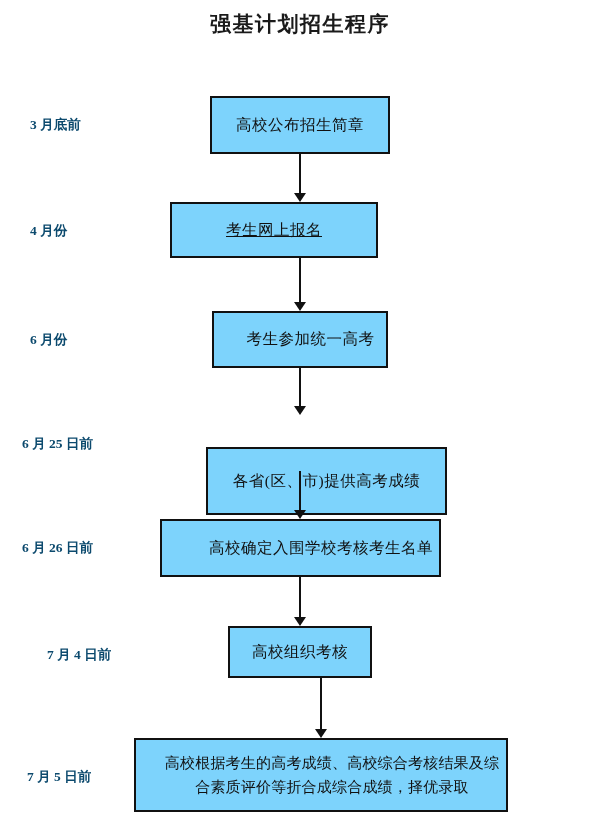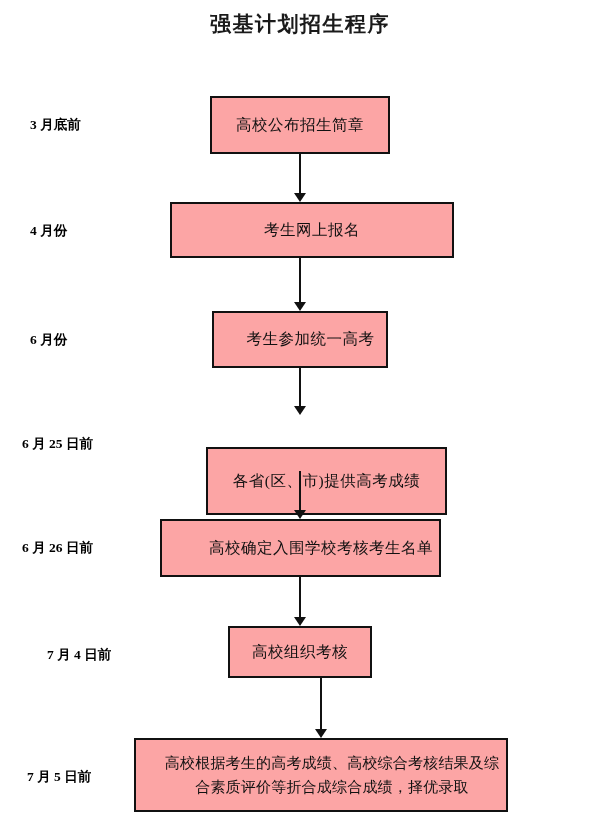--- a/index.html
+++ b/index.html
@@ -31,28 +31,28 @@
     position: absolute;
     left: 0;
     width: 600px;
   }
   .step-label {
     position: absolute;
     text-align: left;
     font-family: "Liberation Serif", "DejaVu Serif", serif;
     font-size: 13.5px;
     font-weight: bold;
-    color: #000000;
+    color: #0c4a6e;
     white-space: nowrap;
   }
   .step-box {
     position: absolute;
     box-sizing: border-box;
     border: 2px solid #111111;
-    background: #fca5a5;
+    background: #7dd3fc;
     display: flex;
     align-items: center;
     justify-content: center;
     text-align: center;
     font-family: "Liberation Serif", "DejaVu Serif", serif;
     font-size: 15.5px;
     color: #111111;
     letter-spacing: 0.5px;
     line-height: 1.55;
     padding: 0 6px;
@@ -94,21 +94,21 @@
     <div class="step-label" style="left:30px; top:116px;">3 月底前</div>
     <div class="step-box" style="left:210px; top:96px; width:180px; height:58px;">高校公布招生简章</div>
   </div>
   <div class="connector" style="left:293px; top:154px; height:48px;">
     <div class="shaft" style="height:39px;"></div>
     <div class="head" style="top:39px;"></div>
   </div>
 
   <div class="row">
     <div class="step-label" style="left:30px; top:222px;">4 月份</div>
-    <div class="step-box" style="left:170px; top:202px; width:284px; height:56px;">考生网上报名</div>
+    <div class="step-box" style="left:170px; top:202px; width:208px; height:56px;text-decoration:underline;">考生网上报名</div>
   </div>
   <div class="connector" style="left:293px; top:258px; height:53px;">
     <div class="shaft" style="height:44px;"></div>
     <div class="head" style="top:44px;"></div>
   </div>
 
   <div class="row">
     <div class="step-label" style="left:30px; top:331px;">6 月份</div>
     <div class="step-box" style="left:212px; top:311px; width:176px; height:57px;padding-left:27px;">考生参加统一高考</div>
   </div>

